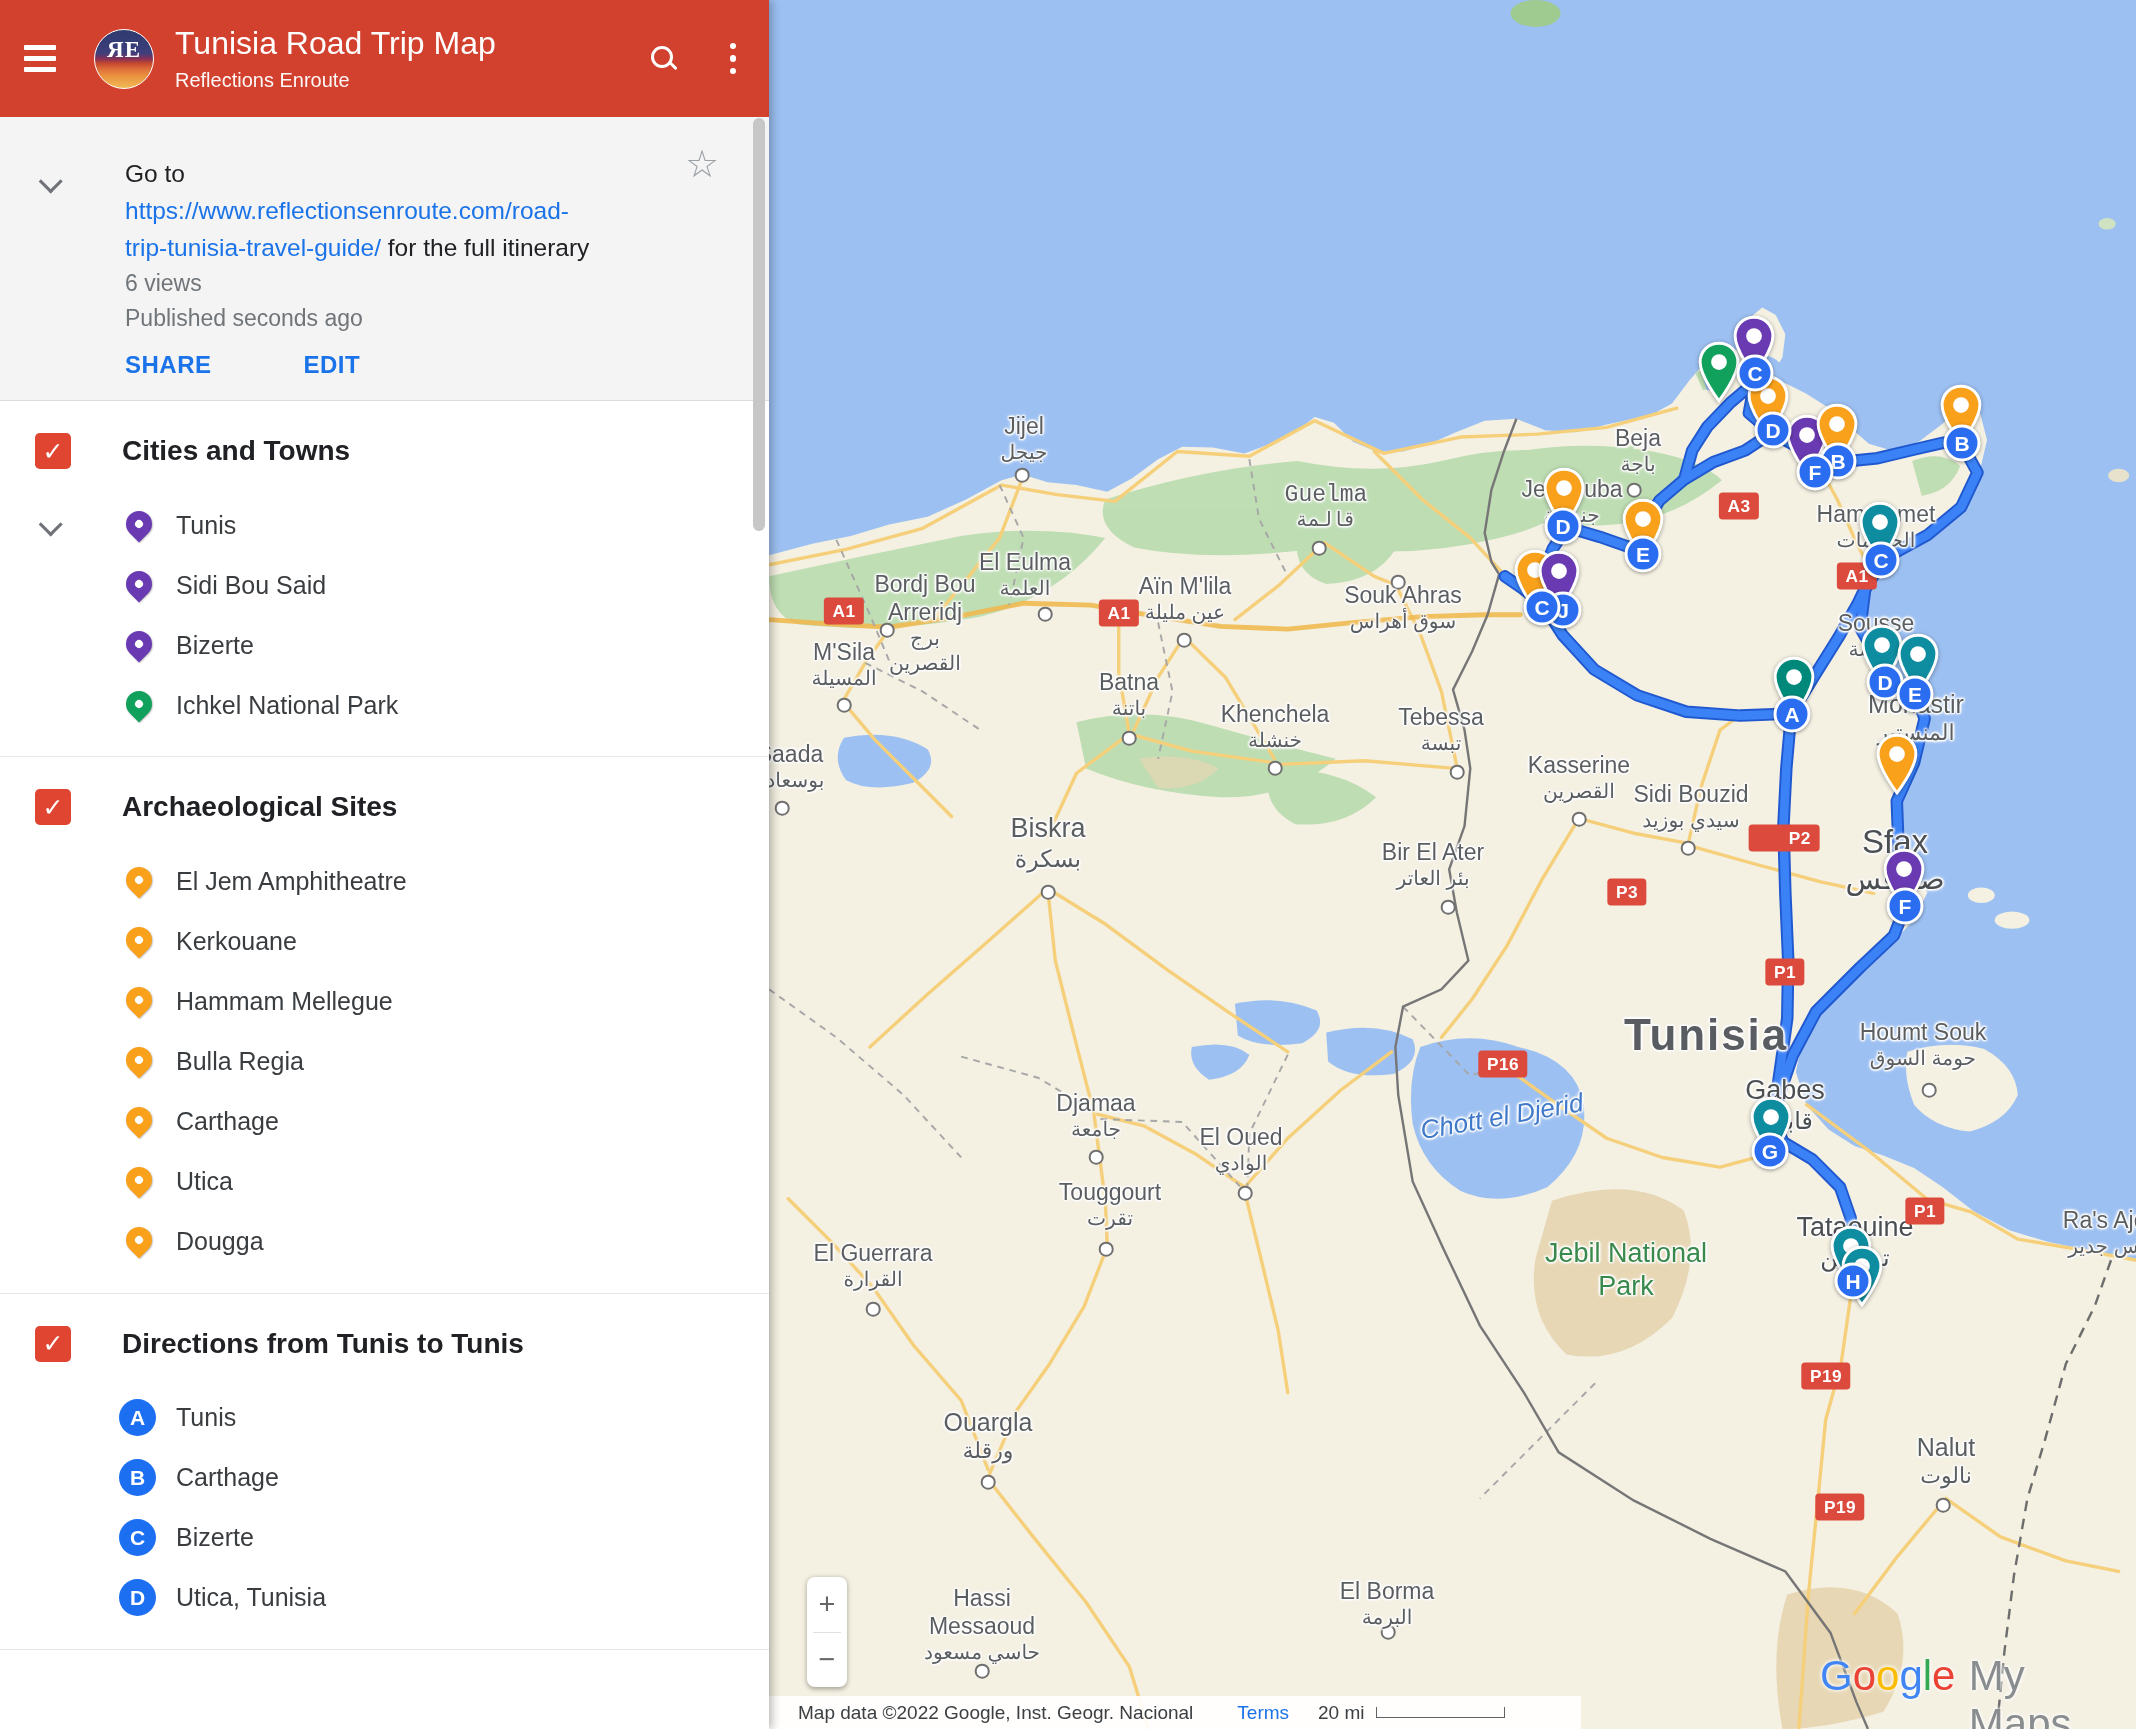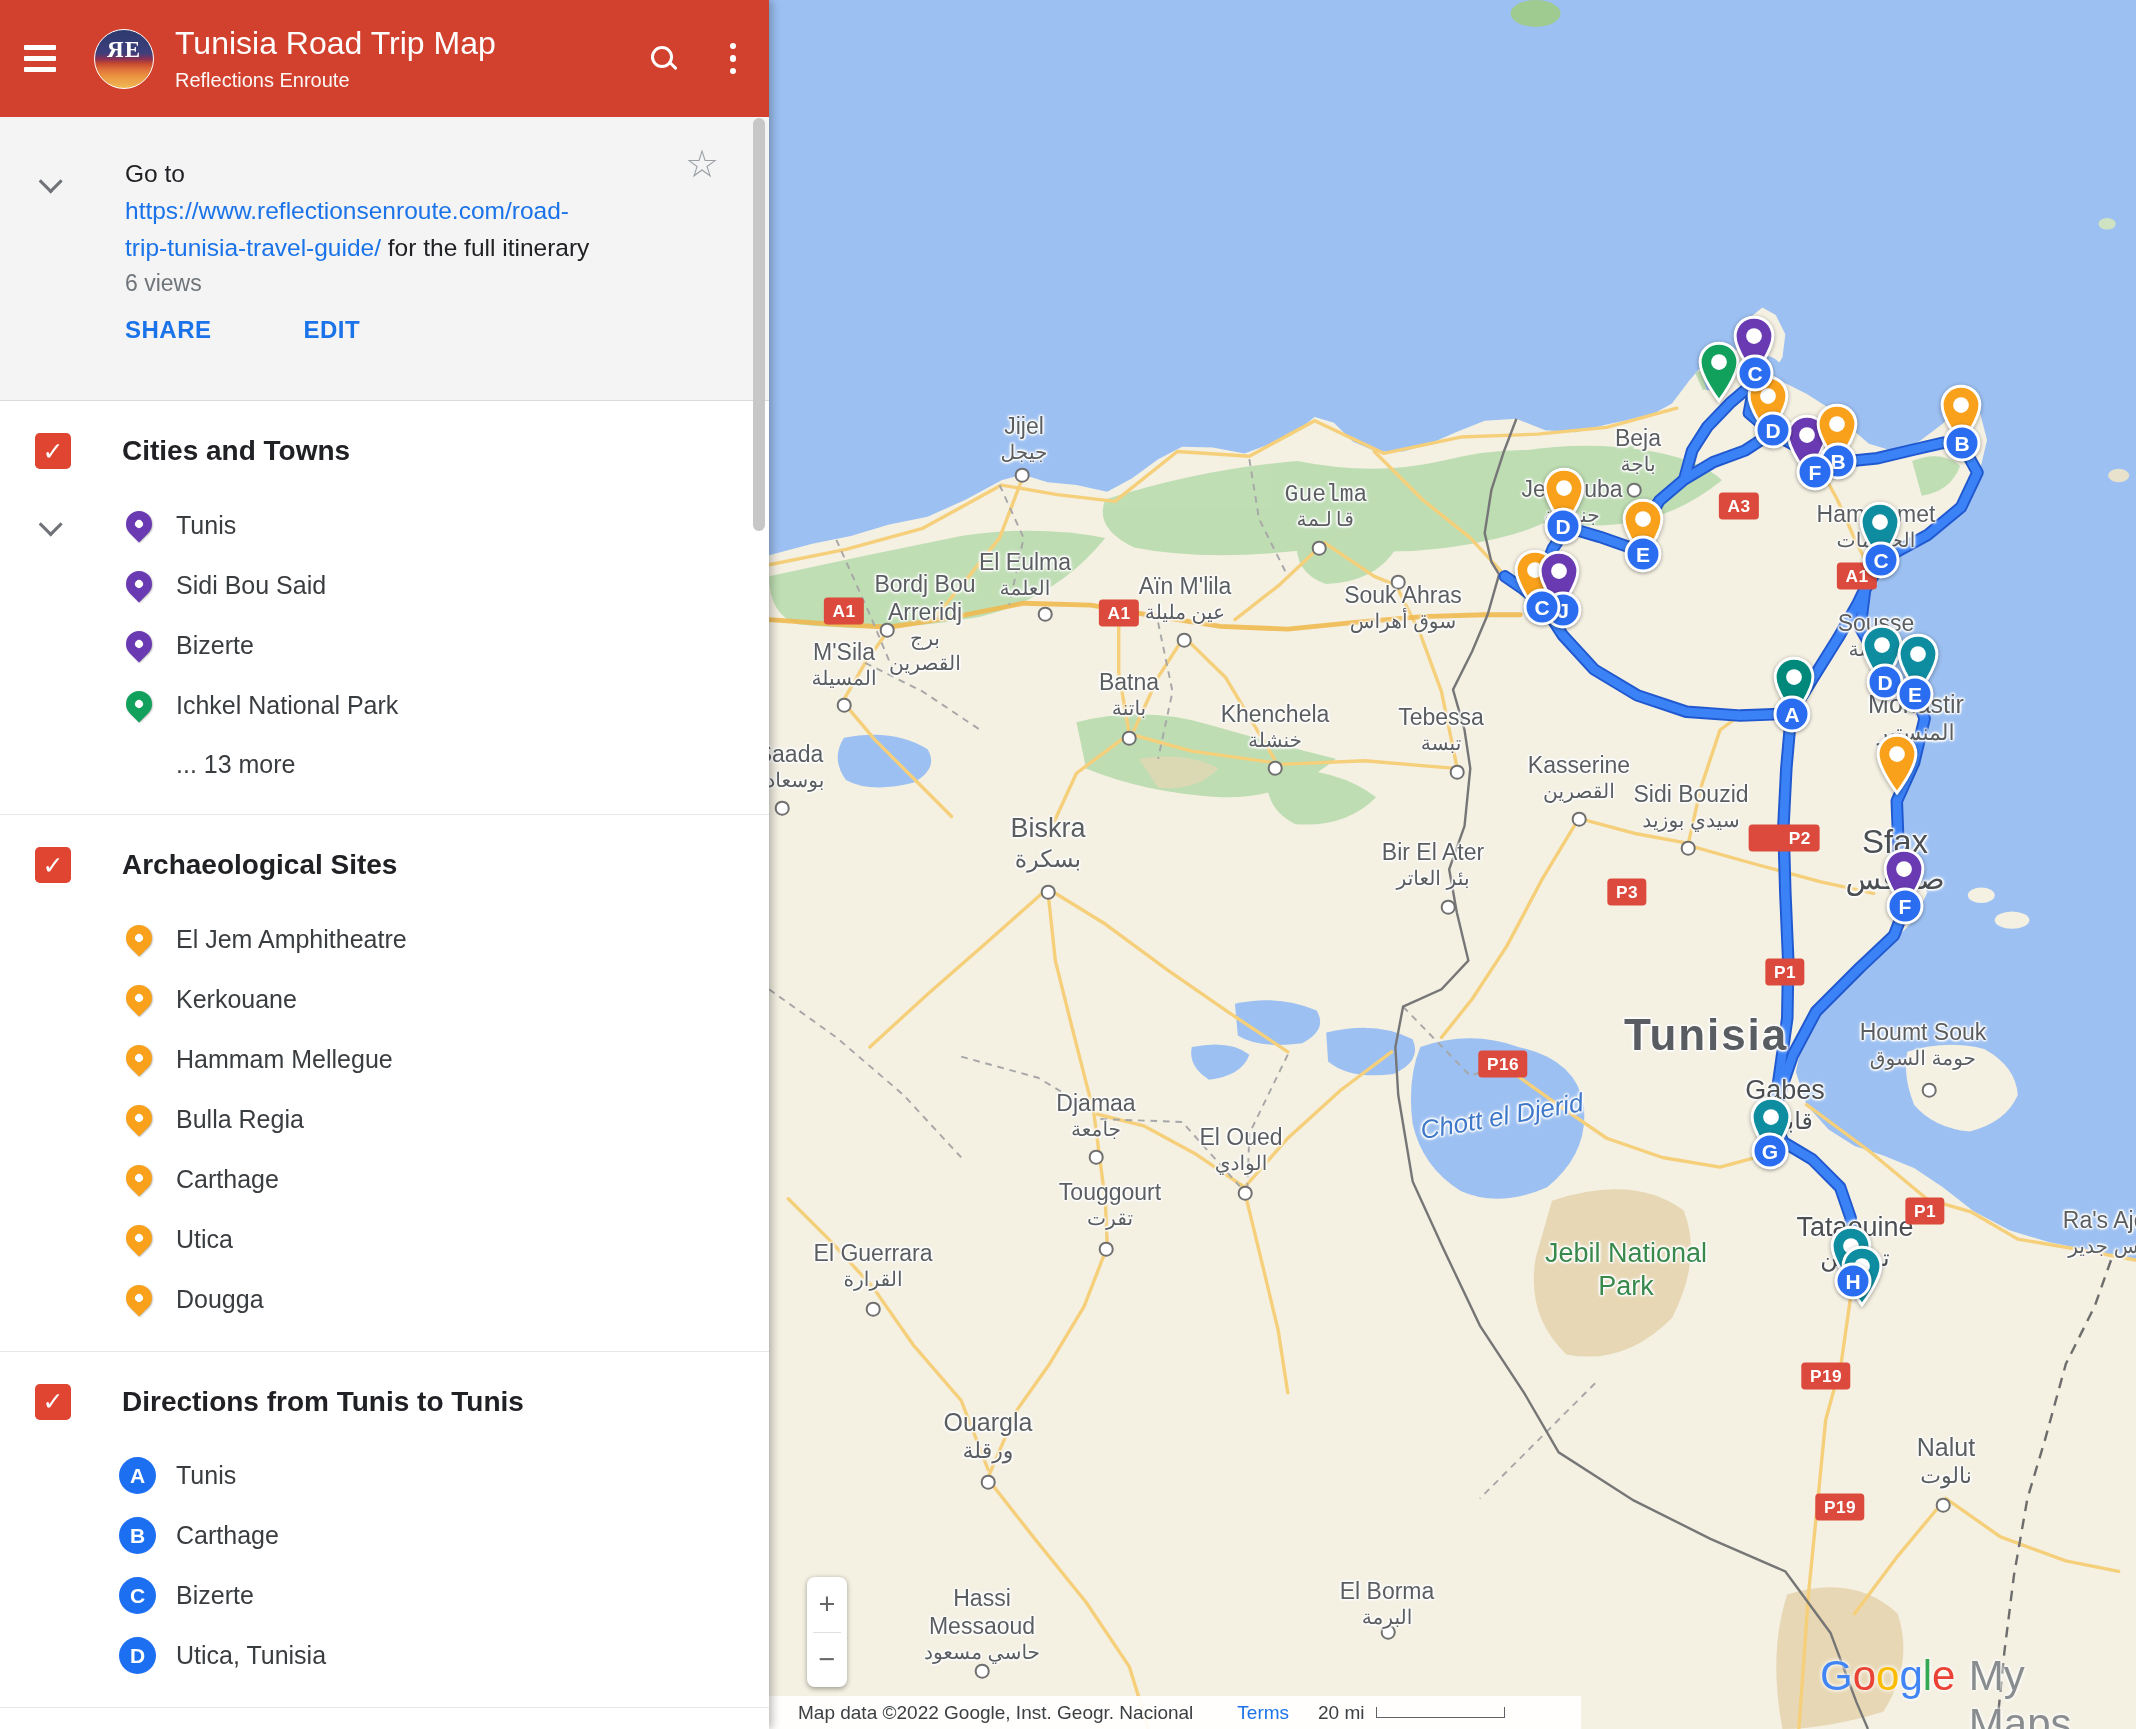--- a/index.html
+++ b/index.html
@@ -415,20 +415,21 @@
     </div>
 
     <div id="desc">
       <div class="dchev"></div>
       <div class="dstar">☆</div>
       <div class="goto">Go to</div>
       <div class="dbody">
         <span class="dlink"><span>https://www.reflectionsenroute.com/road-</span><br><span>trip-tunisia-travel-guide/</span></span><span> for the full itinerary</span>
       </div>
       <div class="dmeta">6 views</div>
+      <div class="dmeta">Published seconds ago</div>
       <div class="dbtns">
         <span class="dbtn">SHARE</span>
         <span class="dbtn">EDIT</span>
       </div>
     </div>
 
     <div id="sections">
         <div class="section">
           <div class="sechead">
             <div class="cbx">✓</div>
@@ -453,21 +454,20 @@
                 <div class="lpin" style="background: rgb(106, 58, 178);"></div>
               </div>
               <div class="itemlabel">Bizerte</div>
             </div>
             <div class="item">
               <div class="lpinw">
                 <div class="lpin" style="background: rgb(18, 161, 92);"></div>
               </div>
               <div class="itemlabel">Ichkel National Park</div>
             </div>
-            <div class="more">... 13 more</div>
           </div>
         </div>
         <div class="section">
           <div class="sechead">
             <div class="cbx">✓</div>
             <div class="sectitle">Archaeological Sites</div>
           </div>
           <div class="secitems">
             <div class="item">
               <div class="lpinw">

